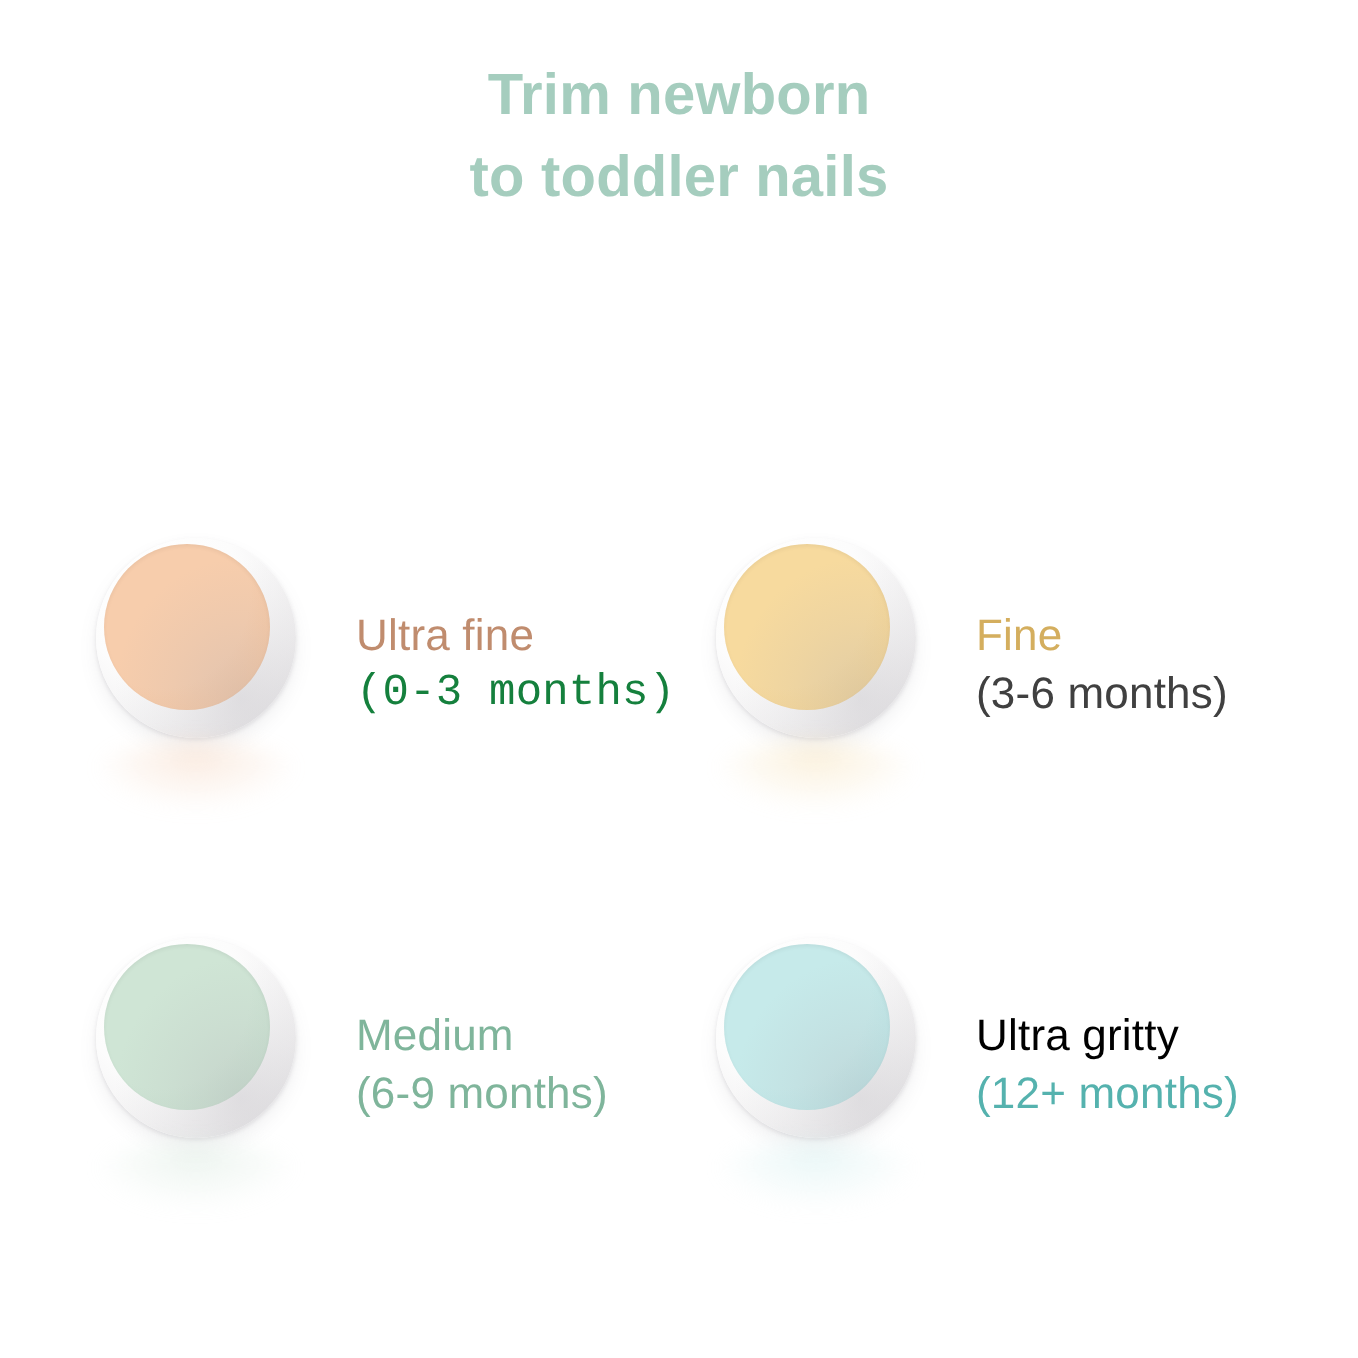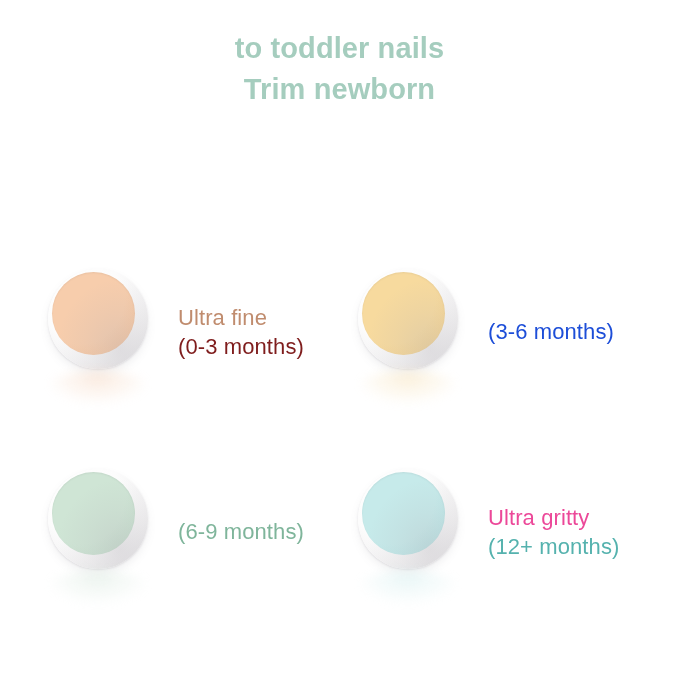--- a/index.html
+++ b/index.html
@@ -133,69 +133,71 @@
     font-size: 22px;
     font-weight: 400;
     letter-spacing: 0.1px;
     white-space: nowrap;
   }
 </style>
 </head>
 <body style="background: rgb(255, 255, 255);">
 
 <div class="title-block">
+  <span class="title-line" style="color: rgb(165, 205, 190);">Trim newborn</span>
   <span class="title-line" style="color: rgb(165, 205, 190);">to toddler nails</span>
-  <span class="title-line" style="color: rgb(165, 205, 190);">Trim newborn</span>
 </div>
 
 <div class="grit-grid">
 
   <div class="grit-item pos-0">
     <div class="disc-wrap">
       <div class="disc">
         <div class="disc-pad" style="background: radial-gradient(at 34% 28%, rgb(247, 205, 172) 0%, rgb(247, 205, 172) 58%, rgb(242, 192, 152) 100%);"></div>
       </div>
       <div class="disc-reflection" style="background: radial-gradient(at 50% 18%, rgb(246, 216, 194) 0%, rgba(255, 255, 255, 0) 72%);"></div>
     </div>
     <div class="grit-text">
       <span class="grit-name" style="color: rgb(192, 140, 110);">Ultra fine</span>
-      <span class="grit-age" style="color: #7f1d1d;">(0-3 months)</span>
+      <span class="grit-age" style="color: #15803d; font-family: Liberation Mono, monospace;">(0-3 months)</span>
     </div>
   </div>
 
   <div class="grit-item pos-1">
     <div class="disc-wrap">
       <div class="disc">
         <div class="disc-pad" style="background: radial-gradient(at 34% 28%, rgb(247, 218, 158) 0%, rgb(247, 218, 158) 58%, rgb(242, 208, 138) 100%);"></div>
       </div>
       <div class="disc-reflection" style="background: radial-gradient(at 50% 18%, rgb(247, 227, 187) 0%, rgba(255, 255, 255, 0) 72%);"></div>
     </div>
     <div class="grit-text">
-      <span class="grit-age" style="color: #1d4ed8;">(3-6 months)</span>
+      <span class="grit-name" style="color: rgb(212, 174, 94);">Fine</span>
+      <span class="grit-age" style="color: #404040;">(3-6 months)</span>
     </div>
   </div>
 
   <div class="grit-item pos-2">
     <div class="disc-wrap">
       <div class="disc">
         <div class="disc-pad" style="background: radial-gradient(at 34% 28%, rgb(207, 229, 213) 0%, rgb(207, 229, 213) 58%, rgb(194, 220, 202) 100%);"></div>
       </div>
       <div class="disc-reflection" style="background: radial-gradient(at 50% 18%, rgb(219, 234, 224) 0%, rgba(255, 255, 255, 0) 72%);"></div>
     </div>
     <div class="grit-text">
+      <span class="grit-name" style="color: rgb(127, 181, 155);">Medium</span>
       <span class="grit-age" style="color: rgb(127, 181, 155);">(6-9 months)</span>
     </div>
   </div>
 
   <div class="grit-item pos-3">
     <div class="disc-wrap">
       <div class="disc">
         <div class="disc-pad gritty" style="background: radial-gradient(at 34% 28%, rgb(198, 234, 234) 0%, rgb(198, 234, 234) 58%, rgb(180, 226, 227) 100%);"></div>
       </div>
       <div class="disc-reflection" style="background: radial-gradient(at 50% 18%, rgb(213, 239, 239) 0%, rgba(255, 255, 255, 0) 72%);"></div>
     </div>
     <div class="grit-text">
-      <span class="grit-name" style="color: #ec4899;">Ultra gritty</span>
+      <span class="grit-name" style="color: #000000;">Ultra gritty</span>
       <span class="grit-age" style="color: rgb(85, 178, 174);">(12+ months)</span>
     </div>
   </div>
 
 </div>
 
 </body></html>

